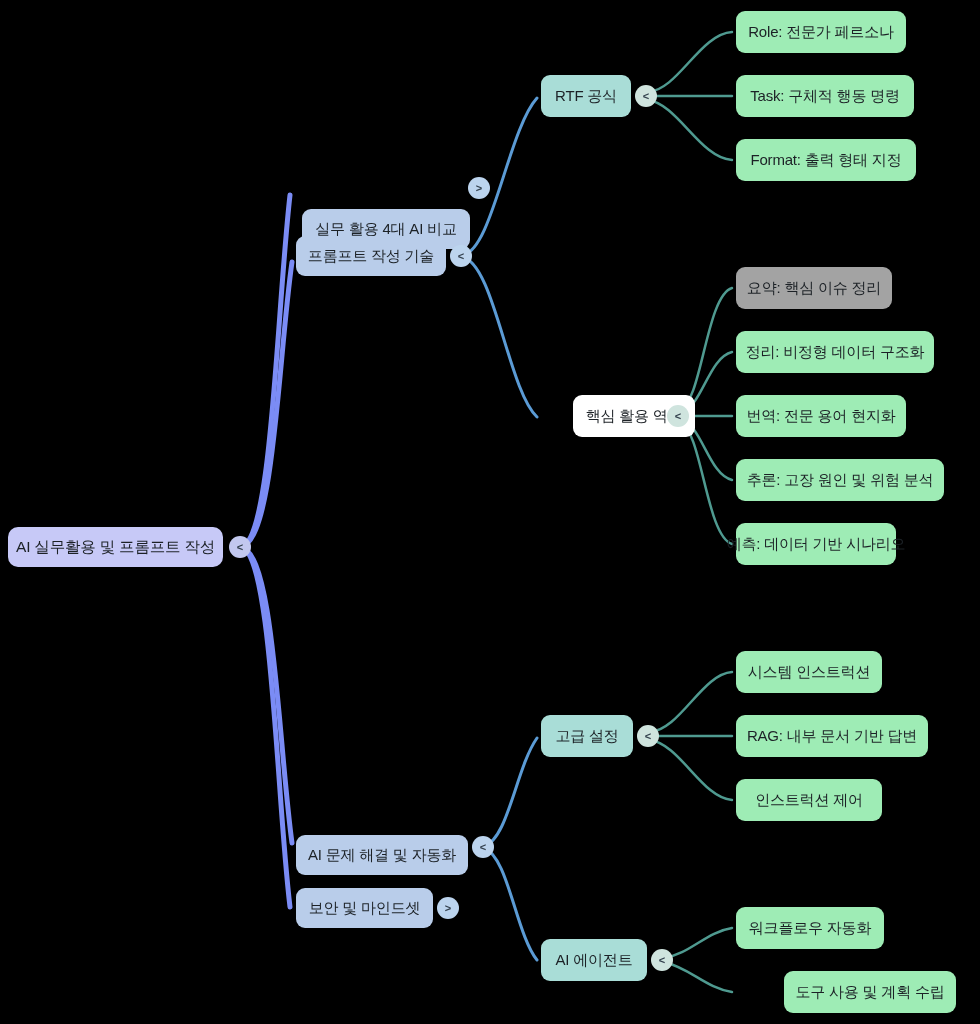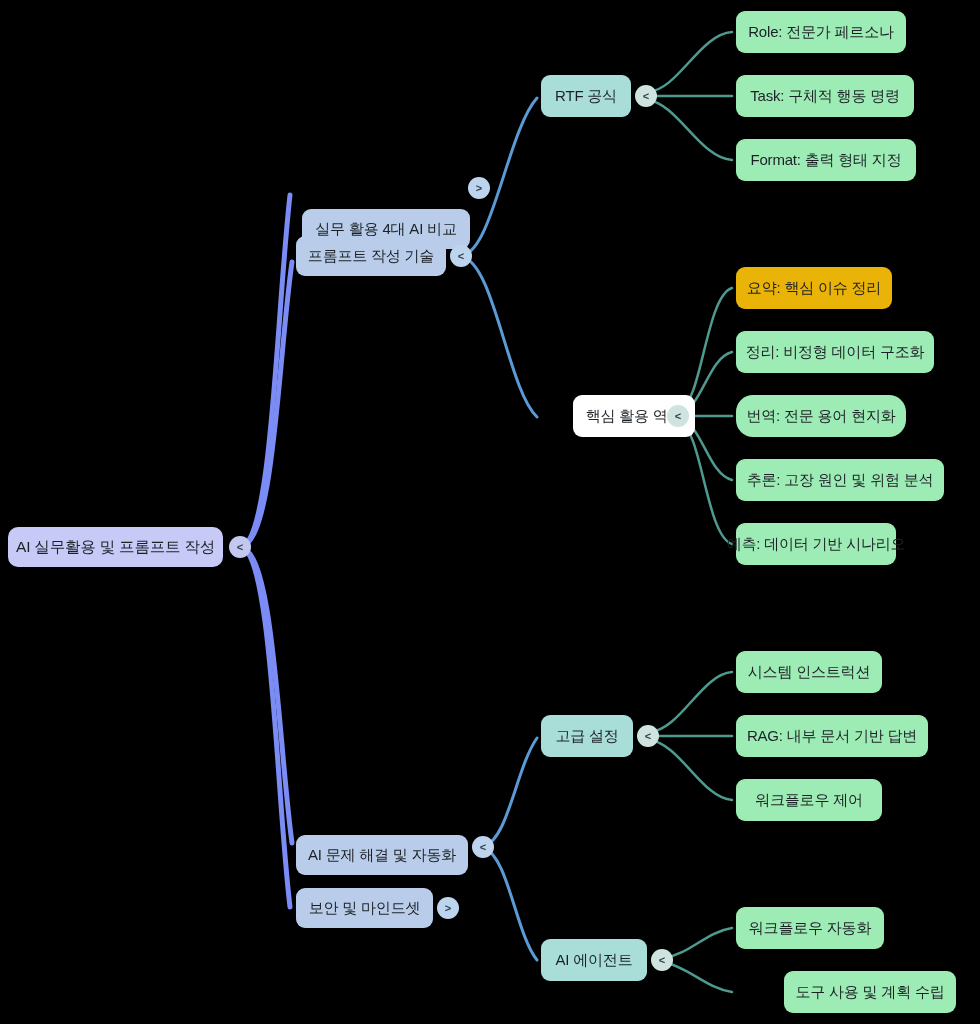--- a/index.html
+++ b/index.html
@@ -157,43 +157,43 @@
       </div>
       <div class="node level3" style="left: 736px; top: 11px; width: 170px; height: 42px; background: rgb(158, 236, 181);">
         <span>Role: 전문가 페르소나</span>
       </div>
       <div class="node level3" style="left: 736px; top: 75px; width: 178px; height: 42px; background: rgb(158, 236, 181);">
         <span>Task: 구체적 행동 명령</span>
       </div>
       <div class="node level3" style="left: 736px; top: 139px; width: 180px; height: 42px; background: rgb(158, 236, 181);">
         <span>Format: 출력 형태 지정</span>
       </div>
-      <div class="node level3" style="left: 736px; top: 267px; width: 156px; height: 42px; background: #eab308;">
+      <div class="node level3" style="left: 736px; top: 267px; width: 156px; height: 42px; background: #a3a3a3;">
         <span>요약: 핵심 이슈 정리</span>
       </div>
       <div class="node level3" style="left: 736px; top: 331px; width: 198px; height: 42px; background: rgb(158, 236, 181);">
         <span>정리: 비정형 데이터 구조화</span>
       </div>
-      <div class="node level3" style="left: 736px; top: 395px; width: 170px; height: 42px; background: rgb(158, 236, 181); border-radius: 17px;">
+      <div class="node level3" style="left: 736px; top: 395px; width: 170px; height: 42px; background: rgb(158, 236, 181);">
         <span>번역: 전문 용어 현지화</span>
       </div>
       <div class="node level3" style="left: 736px; top: 459px; width: 208px; height: 42px; background: rgb(158, 236, 181);">
         <span>추론: 고장 원인 및 위험 분석</span>
       </div>
       <div class="node level3" style="left: 736px; top: 523px; width: 160px; height: 42px; background: rgb(158, 236, 181);">
         <span>예측: 데이터 기반 시나리오</span>
       </div>
       <div class="node level3" style="left: 736px; top: 651px; width: 146px; height: 42px; background: rgb(158, 236, 181);">
         <span>시스템 인스트럭션</span>
       </div>
       <div class="node level3" style="left: 736px; top: 715px; width: 192px; height: 42px; background: rgb(158, 236, 181);">
         <span>RAG: 내부 문서 기반 답변</span>
       </div>
       <div class="node level3" style="left: 736px; top: 779px; width: 146px; height: 42px; background: rgb(158, 236, 181);">
-        <span>워크플로우 제어</span>
+        <span>인스트럭션 제어</span>
       </div>
       <div class="node level3" style="left: 736px; top: 907px; width: 148px; height: 42px; background: rgb(158, 236, 181);">
         <span>워크플로우 자동화</span>
       </div>
       <div class="node level3" style="left: 736px; top: 971px; width: 172px; height: 42px; background: rgb(158, 236, 181); margin-left: 48px;">
         <span>도구 사용 및 계획 수립</span>
       </div>
     </div>
 </div>
 

